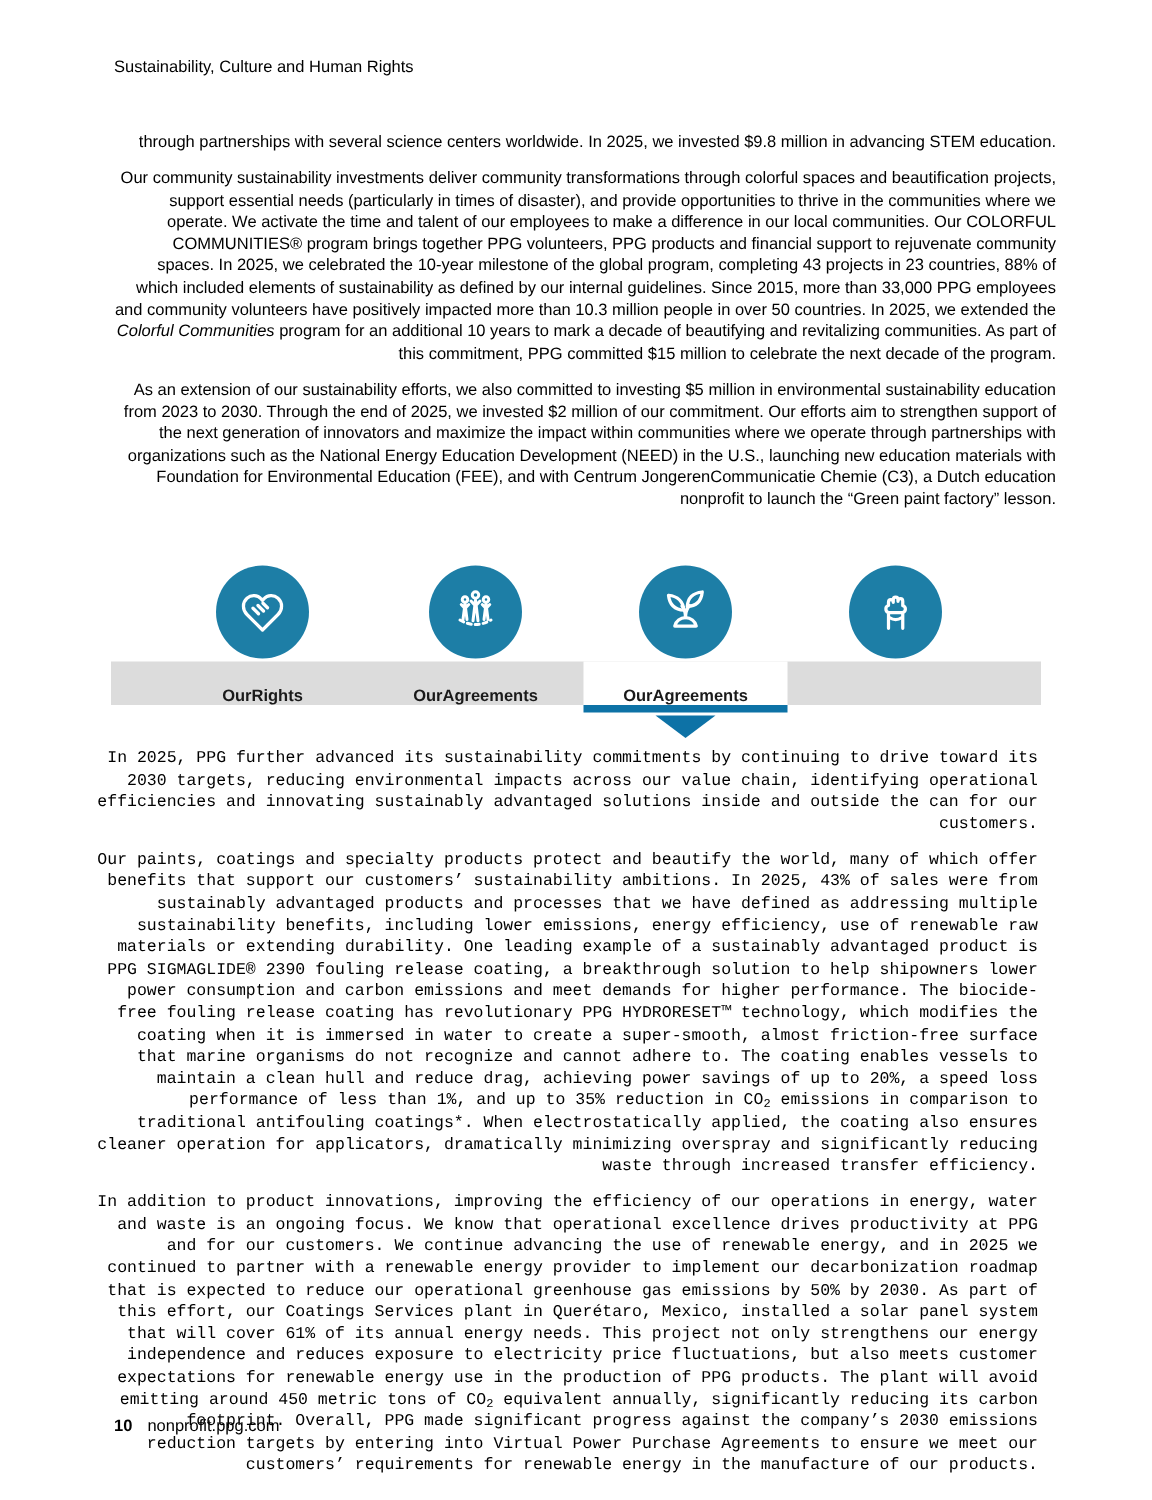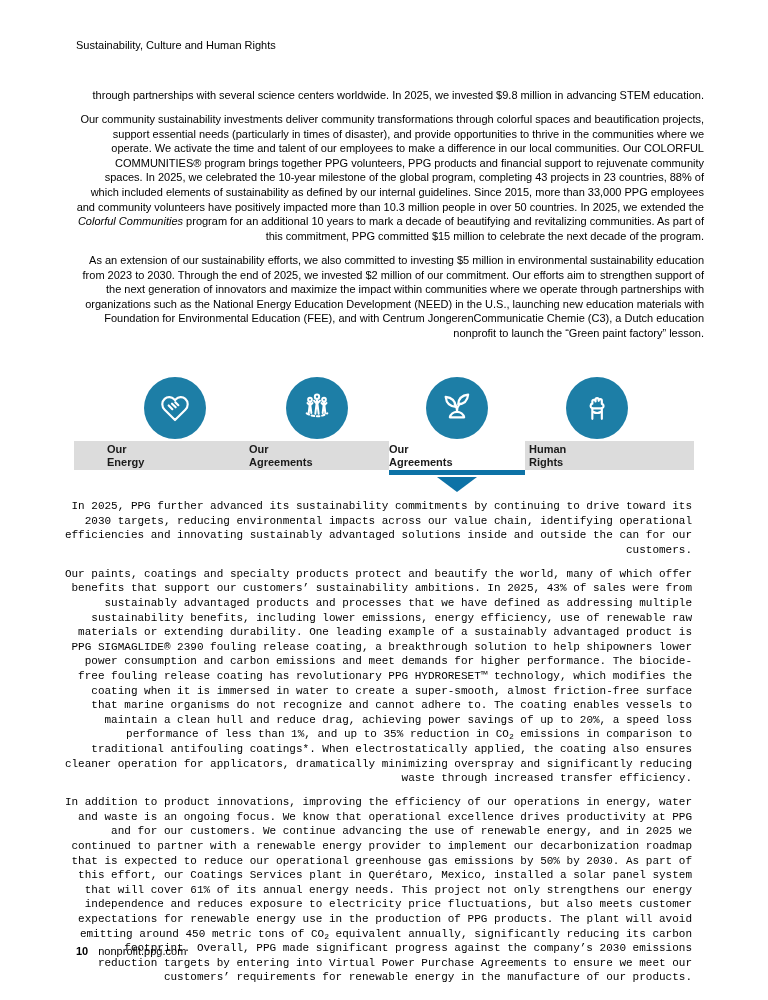--- a/index.html
+++ b/index.html
@@ -21,21 +21,21 @@
   .tab-band{position:absolute;top:375px;left:74px;width:620px;height:120px;}
   .tab-bar{position:absolute;top:66px;left:0;width:620px;height:29px;background:var(--tab-bar-gray,#dcdcdc);}
   .tab{position:absolute;top:0;width:136px;height:120px;}
   .tab-1{left:33px;} .tab-2{left:175px;} .tab-3{left:315px;} .tab-4{left:455px;}
   .tab .circle{
     position:absolute;top:2px;left:37px;width:62px;height:62px;border-radius:50%;
     background:var(--accent-teal,#1d7ea6);display:flex;align-items:center;justify-content:center;
   }
   .tab .tab-label{
     position:absolute;top:66px;left:0;width:136px;height:29px;
-    display:flex;flex-direction:column;align-items:flex-start;justify-content:center;
+    display:flex;flex-direction:row;align-items:flex-end;justify-content:center;
     font-weight:bold;line-height:12.5px;color:#1a1a1a;text-align:center;
   }
   .tab.active .tab-label{background:#ffffff;}
   .tab .underline,.tab .arrow{display:none;}
   .tab.active .underline{
     display:block;position:absolute;top:95px;left:0;width:136px;height:5px;
     background:var(--underline-teal,#0d72a6);
   }
   .tab.active .arrow{
     display:block;position:absolute;top:102px;left:48px;width:0;height:0;
@@ -64,21 +64,21 @@
 
     <div class="tab tab-1">
       <div class="circle">
         <svg class="icon" width="40" height="40" viewBox="0 0 24 24" fill="none" stroke="#ffffff" stroke-width="1.3" stroke-linecap="round" stroke-linejoin="round">
           <path d="M12 19.2 L5.8 13 C3.9 11.1 3.9 8.2 5.8 6.5 C7.5 5 10 5.2 11.5 6.8 L12 7.3 L12.5 6.8 C14 5.2 16.5 5 18.2 6.5 C20.1 8.2 20.1 11.1 18.2 13 Z"></path>
           <path d="M8.2 10.5 L10.4 12.7 M10.2 9.4 L12.4 11.6 M12.2 8.5 L14 10.3"></path>
         </svg>
       </div>
       <div class="tab-label">
         <span>Our</span>
-        <span>Energy</span>
+        <span>Rights</span>
       </div>
 
     </div>
 
     <div class="tab tab-2">
       <div class="circle">
         <svg class="icon" width="40" height="40" viewBox="0 0 24 24" fill="none" stroke="#ffffff" stroke-width="1.2" stroke-linecap="round" stroke-linejoin="round">
           <circle cx="12" cy="5.2" r="1.3"></circle>
           <circle cx="7.8" cy="7" r="1.1"></circle>
           <circle cx="16.2" cy="7" r="1.1"></circle>
@@ -113,24 +113,20 @@
     </div>
 
     <div class="tab tab-4">
       <div class="circle">
         <svg class="icon" width="40" height="40" viewBox="0 0 24 24" fill="none" stroke="#ffffff" stroke-width="1.3" stroke-linecap="round" stroke-linejoin="round">
           <path d="M9.2 18.5 V12.2 C7.8 11.8 7.8 9.7 9.2 9.4 V8.1 C9.2 6.7 11.1 6.7 11.1 8.1 V7.1 C11.1 5.7 13 5.7 13 7.1 V7.7 C13 6.3 14.9 6.3 14.9 7.7 V9.5 C16.3 9.8 16.3 11.8 14.9 12.2 V18.5"></path>
           <path d="M9.2 12.2 H14.9"></path>
           <path d="M9.9 14.4 C11 15.2 13.1 15.2 14.2 14.4"></path>
         </svg>
       </div>
-      <div class="tab-label">
-        <span>Human</span>
-        <span>Rights</span>
-      </div>
 
     </div>
   </div>
 
   <div class="content-bottom">
     <p class="para"><span>In 2025, PPG further advanced its sustainability commitments by continuing to drive toward its 2030 targets, reducing environmental impacts across our value chain, identifying operational efficiencies and innovating sustainably advantaged solutions inside and outside the can for our customers.</span></p>
     <p class="para"><span>Our paints, coatings and specialty products protect and beautify the world, many of which offer benefits that support our customers’ sustainability ambitions. In 2025, 43% of sales were from sustainably advantaged products and processes that we have defined as addressing multiple sustainability benefits, including lower emissions, energy efficiency, use of renewable raw materials or extending durability. One leading example of a sustainably advantaged product is PPG SIGMAGLIDE® 2390 fouling release coating, a breakthrough solution to help shipowners lower power consumption and carbon emissions and meet demands for higher performance. The biocide-free fouling release coating has revolutionary PPG HYDRORESET™ technology, which modifies the coating when it is immersed in water to create a super-smooth, almost friction-free surface that marine organisms do not recognize and cannot adhere to. The coating enables vessels to maintain a clean hull and reduce drag, achieving power savings of up to 20%, a speed loss performance of less than 1%, and up to 35% reduction in CO</span><sub>2</sub><span> emissions in comparison to traditional antifouling coatings*. When electrostatically applied, the coating also ensures cleaner operation for applicators, dramatically minimizing overspray and significantly reducing waste through increased transfer efficiency.</span></p>
     <p class="para"><span>In addition to product innovations, improving the efficiency of our operations in energy, water and waste is an ongoing focus. We know that operational excellence drives productivity at PPG and for our customers. We continue advancing the use of renewable energy, and in 2025 we continued to partner with a renewable energy provider to implement our decarbonization roadmap that is expected to reduce our operational greenhouse gas emissions by 50% by 2030. As part of this effort, our Coatings Services plant in Querétaro, Mexico, installed a solar panel system that will cover 61% of its annual energy needs. This project not only strengthens our energy independence and reduces exposure to electricity price fluctuations, but also meets customer expectations for renewable energy use in the production of PPG products. The plant will avoid emitting around 450 metric tons of CO</span><sub>2</sub><span> equivalent annually, significantly reducing its carbon footprint. Overall, PPG made significant progress against the company’s 2030 emissions reduction targets by entering into Virtual Power Purchase Agreements to ensure we meet our customers’ requirements for renewable energy in the manufacture of our products.</span></p>
   </div>
 

